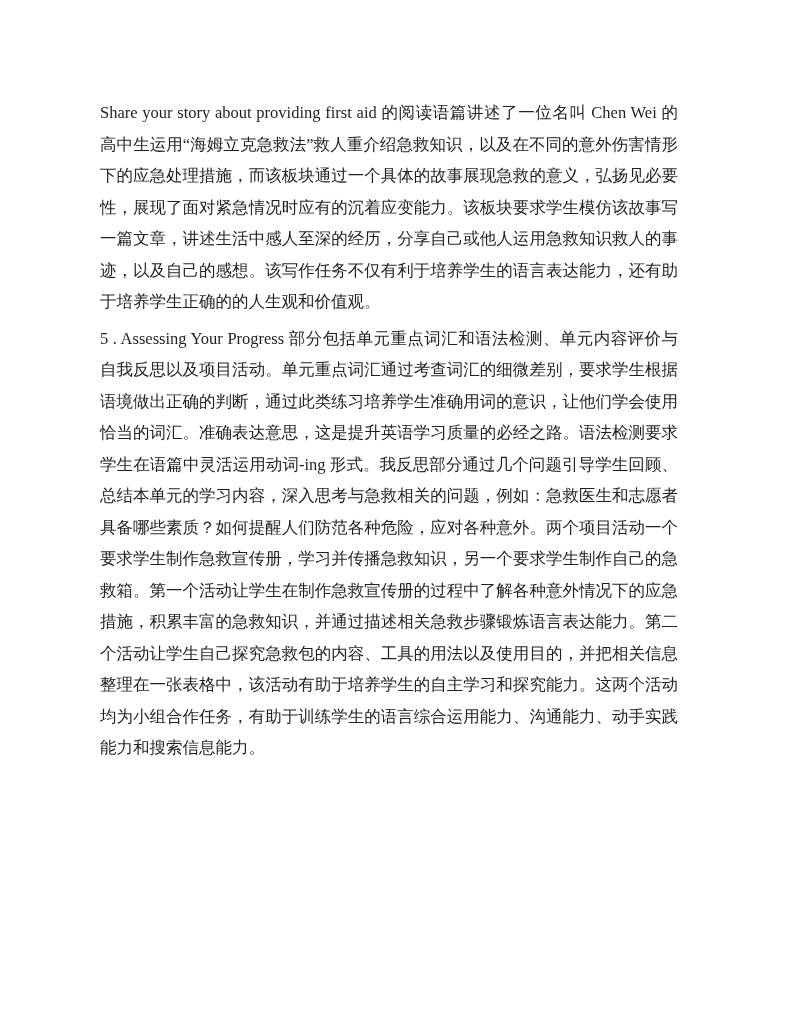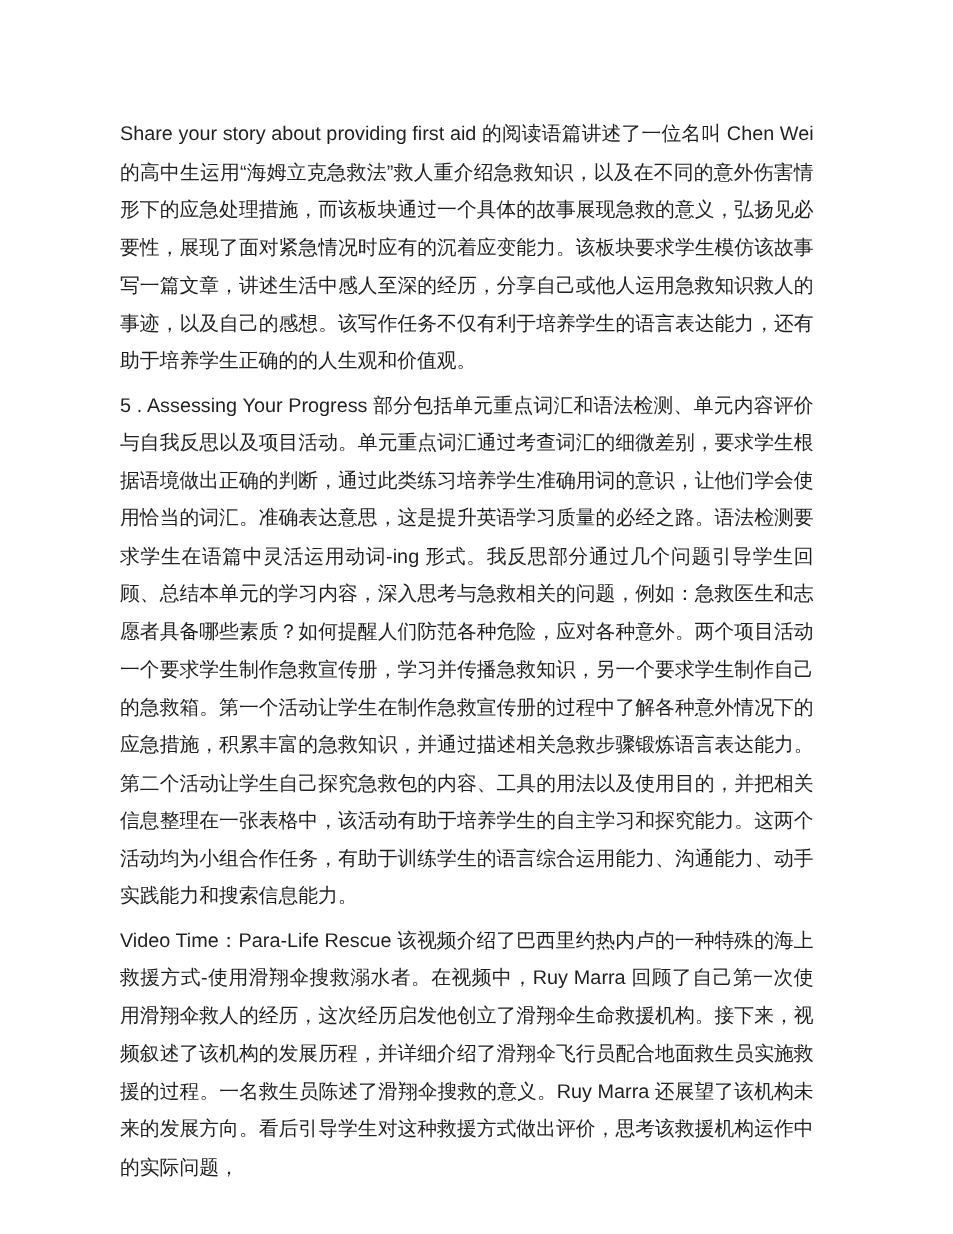--- a/index.html
+++ b/index.html
@@ -18,22 +18,22 @@
     font-size: 16.5px;
     line-height: 31.5px;
     color: #1f1f1f;
     overflow: hidden;
   }
   .para {
     margin: 0 16px 5px 0;
     text-align: justify;
     letter-spacing: 0;
     word-break: break-word;
+    font-family: Liberation Serif, serif;
   }
 </style>
 </head>
 <body>
 
 <div class="page">
   <p class="para">Share your story about providing first aid 的阅读语篇讲述了一位名叫 Chen Wei 的高中生运用“海姆立克急救法”救人重介绍急救知识，以及在不同的意外伤害情形下的应急处理措施，而该板块通过一个具体的故事展现急救的意义，弘扬见必要性，展现了面对紧急情况时应有的沉着应变能力。该板块要求学生模仿该故事写一篇文章，讲述生活中感人至深的经历，分享自己或他人运用急救知识救人的事迹，以及自己的感想。该写作任务不仅有利于培养学生的语言表达能力，还有助于培养学生正确的的人生观和价值观。</p>
   <p class="para">5 . Assessing Your Progress 部分包括单元重点词汇和语法检测、单元内容评价与自我反思以及项目活动。单元重点词汇通过考查词汇的细微差别，要求学生根据语境做出正确的判断，通过此类练习培养学生准确用词的意识，让他们学会使用恰当的词汇。准确表达意思，这是提升英语学习质量的必经之路。语法检测要求学生在语篇中灵活运用动词-ing 形式。我反思部分通过几个问题引导学生回顾、总结本单元的学习内容，深入思考与急救相关的问题，例如：急救医生和志愿者具备哪些素质？如何提醒人们防范各种危险，应对各种意外。两个项目活动一个要求学生制作急救宣传册，学习并传播急救知识，另一个要求学生制作自己的急救箱。第一个活动让学生在制作急救宣传册的过程中了解各种意外情况下的应急措施，积累丰富的急救知识，并通过描述相关急救步骤锻炼语言表达能力。第二个活动让学生自己探究急救包的内容、工具的用法以及使用目的，并把相关信息整理在一张表格中，该活动有助于培养学生的自主学习和探究能力。这两个活动均为小组合作任务，有助于训练学生的语言综合运用能力、沟通能力、动手实践能力和搜索信息能力。</p>
-  <p class="para">Video Time：Para-Life Rescue 该视频介绍了巴西里约热内卢的一种特殊的海上救援方式-使用滑翔伞搜救溺水者。在视频中，Ruy Marra 回顾了自己第一次使用滑翔伞救人的经历，这次经历启发他创立了滑翔伞生命救援机构。接下来，视频叙述了该机构的发展历程，并详细介绍了滑翔伞飞行员配合地面救生员实施救援的过程。一名救生员陈述了滑翔伞搜救的意义。Ruy Marra 还展望了该机构未来的发展方向。看后引导学生对这种救援方式做出评价，思考该救援机构运作中的实际问题，</p>
 </div>
 
 </body></html>

